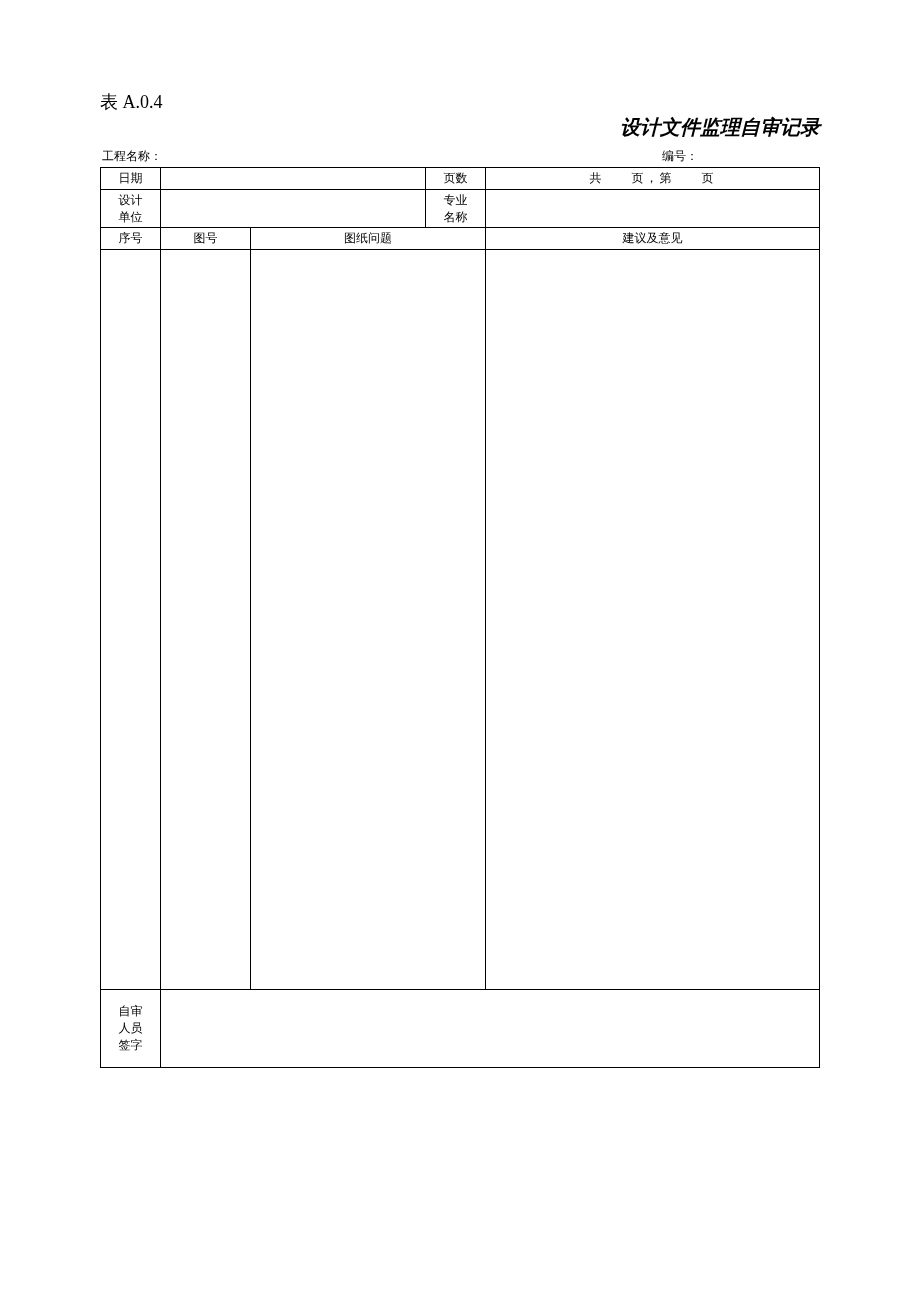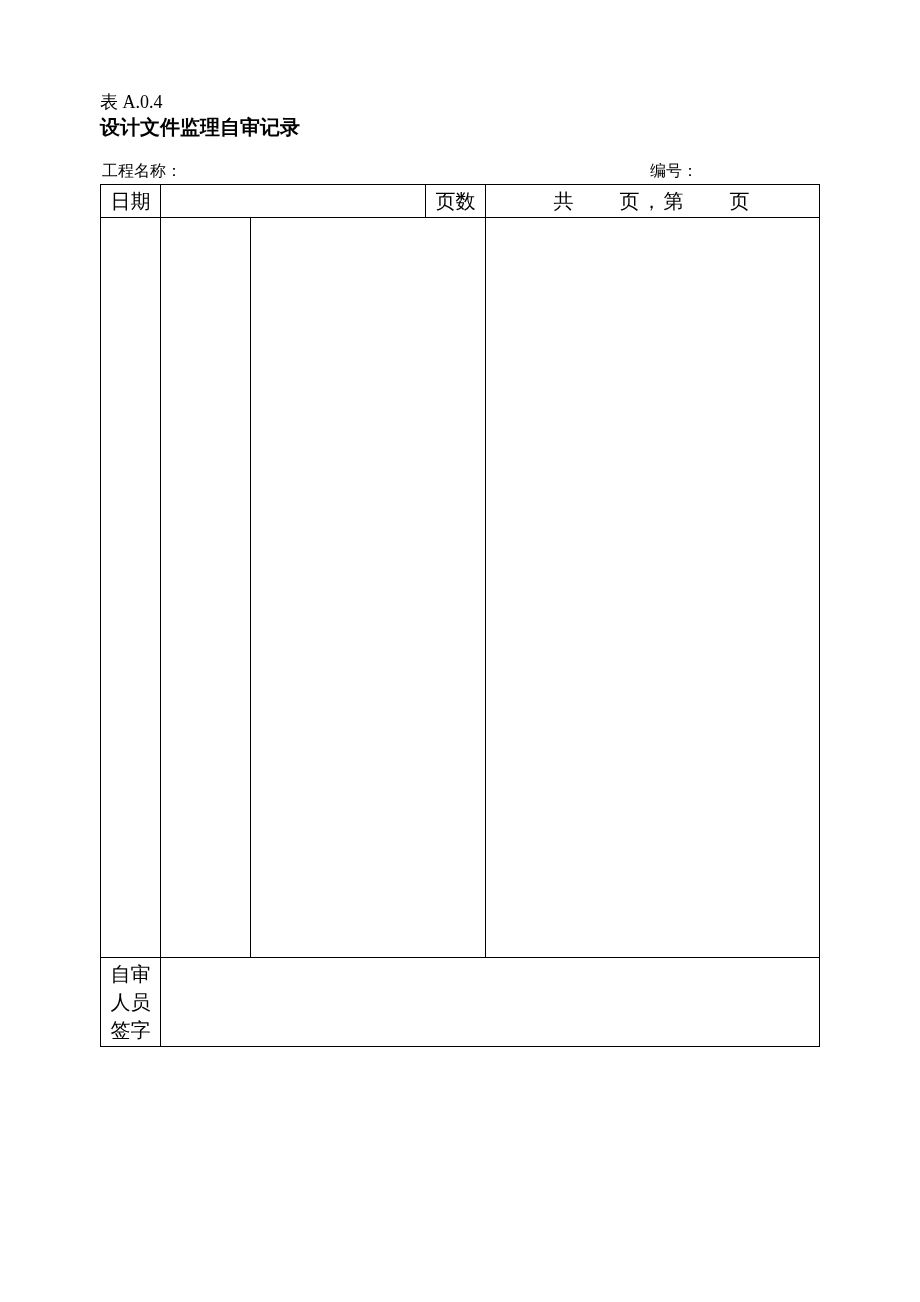--- a/index.html
+++ b/index.html
@@ -13,46 +13,47 @@
       font-size: 18px;
       color: #000000;
       width: 920px;
       height: 1302px;
       padding: 90px 100px 0 100px;
     }
     .table-number {
       font-size: 18px;
     }
     .title {
-      text-align: left;
+      text-align: right;
       font-size: 20px;
       font-weight: bold;
-      margin-bottom: 20px;
+      margin-bottom: 7px;
+      font-style: italic;
     }
     .meta-row {
       display: flex;
       justify-content: space-between;
-      font-size: 16px;
+      font-size: 12px;
       margin-bottom: 0;
       padding: 0 2px 2px 2px;
     }
     .meta-left, .meta-right {
       white-space: pre;
     }
     table {
       border-collapse: collapse;
       width: 100%;
       table-layout: fixed;
     }
     td {
       border: 1px solid #000000;
       padding: 2px 4px;
       text-align: center;
       vertical-align: middle;
-      font-size: 20px;
+      font-size: 12px;
       line-height: 1.4;
     }
     .col-1 { width: 60px; }
     .col-2 { width: 90px; }
     .col-3 { width: 175px; }
     .col-4 { width: 60px; }
     .body-row td {
       height: 740px;
       vertical-align: top;
     }
@@ -86,20 +87,34 @@
     <col class="col-4">
     <col>
   </colgroup>
   <tbody>
       <tr>
     <td>日期</td>
     <td colspan="2"></td>
     <td>页数</td>
     <td class="page-text">共　　页，第　　页</td>
   </tr>
+  <tr>
+    <td style="white-space:pre-line;">设计
+单位</td>
+    <td colspan="2"></td>
+    <td style="white-space:pre-line;">专业
+名称</td>
+    <td></td>
+  </tr>
+  <tr>
+    <td>序号</td>
+    <td>图号</td>
+    <td colspan="2">图纸问题</td>
+    <td>建议及意见</td>
+  </tr>
   <tr class="body-row">
     <td></td>
     <td></td>
     <td colspan="2"></td>
     <td></td>
   </tr>
   <tr class="sign-row">
     <td class="sign-label" style="white-space:pre-line;">自审
 人员
 签字</td>

